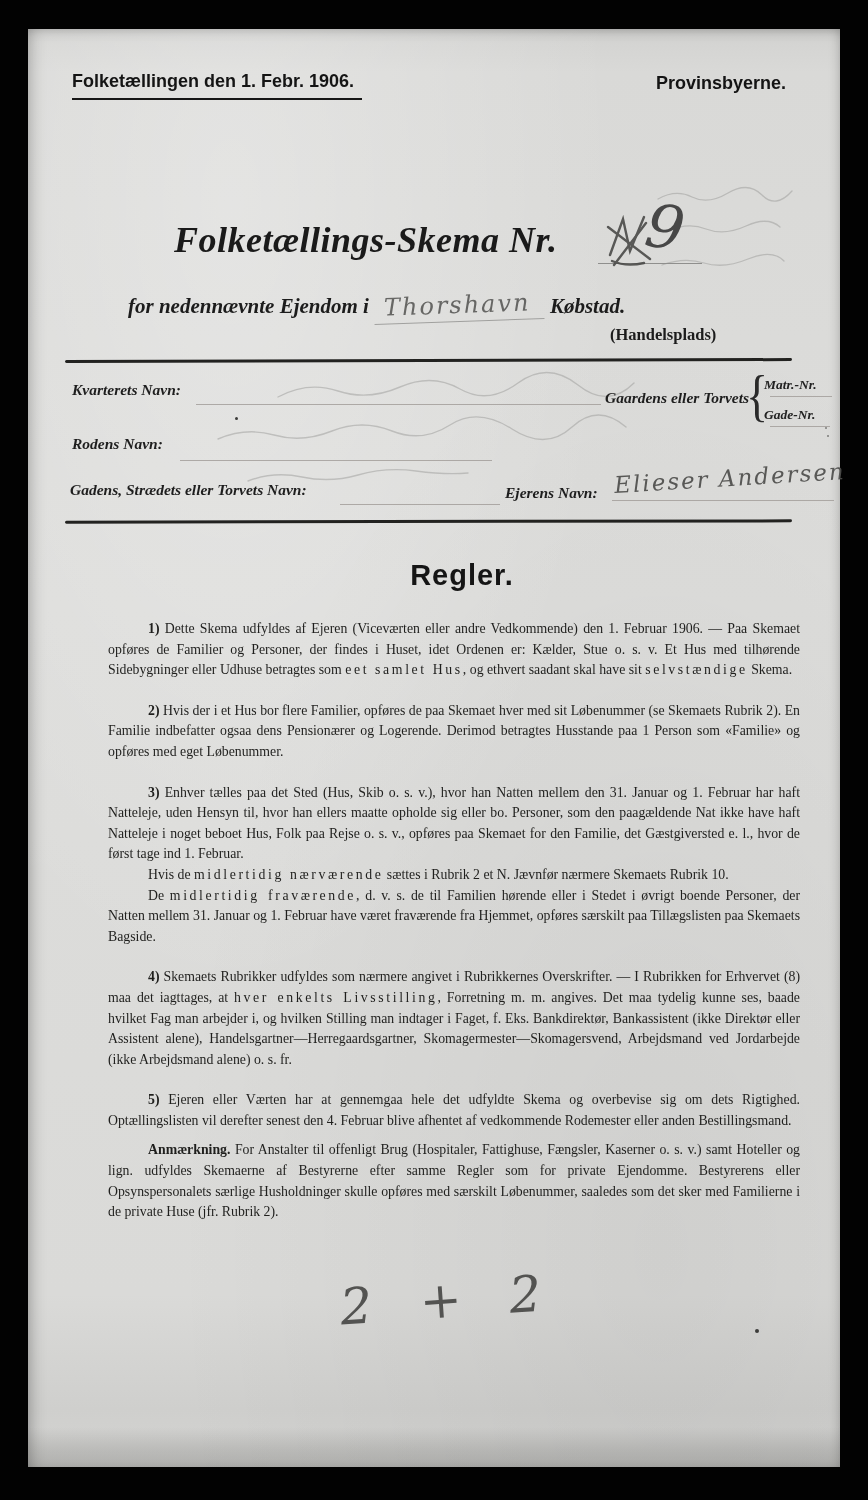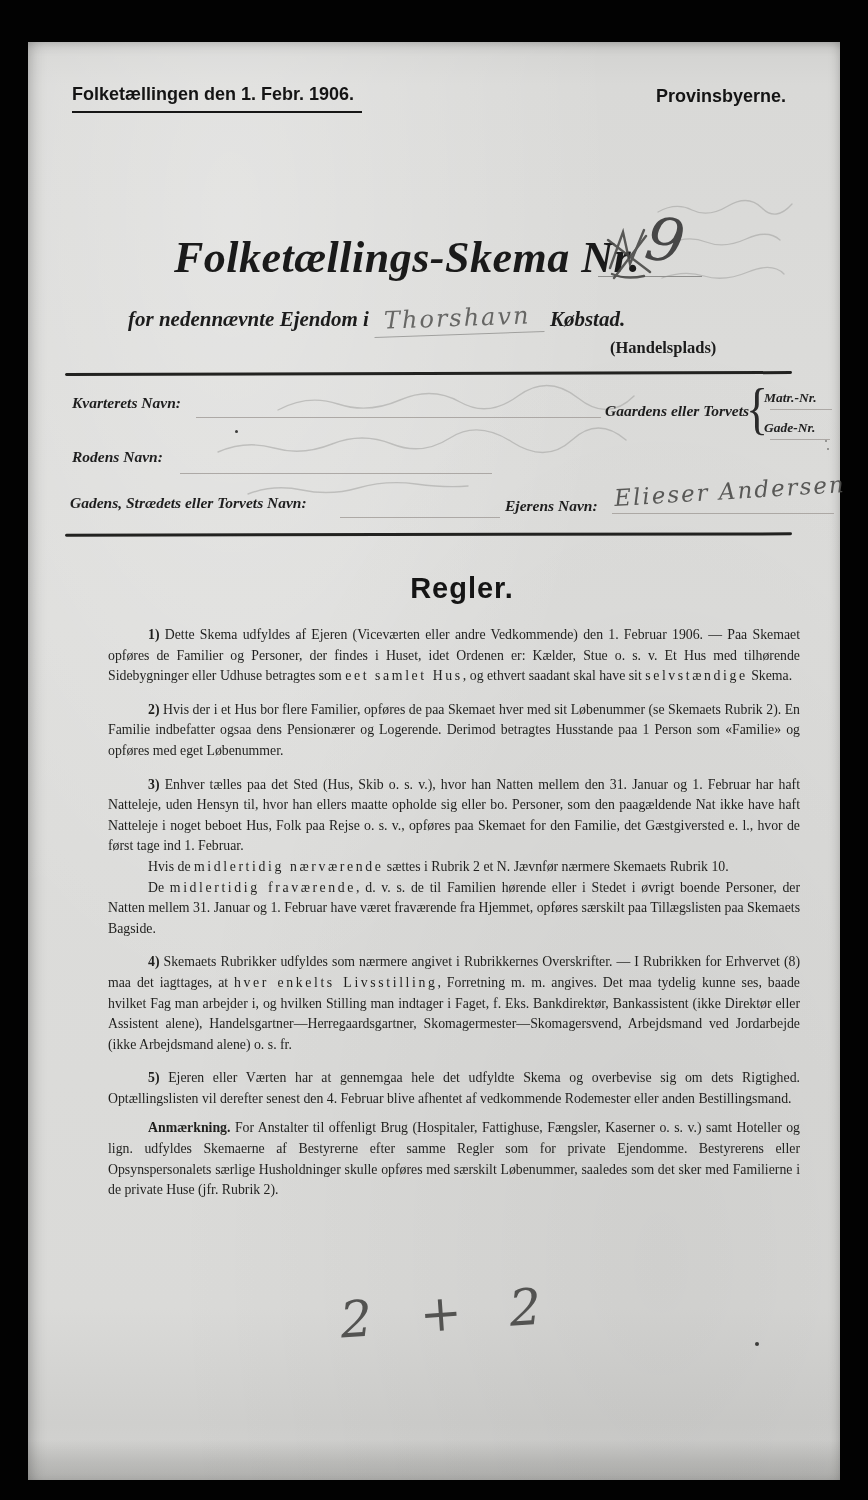--- a/index.html
+++ b/index.html
@@ -4,63 +4,63 @@
 <style>
   html,body{margin:0;padding:0;}
   body{
     width:868px;height:1500px;
     background:#020202;
     position:relative;
     overflow:hidden;
     font-family:"Liberation Serif", serif;
   }
   .paper{
-    position:absolute;left:28px;top:42px;width:812px;height:1438px;
+    position:absolute;left:28px;top:29px;width:812px;height:1438px;
     background:linear-gradient(180deg,#d2d2d0 0%,#d9d9d7 3%,#dddddb 40%,#dadad8 88%,#cfcfcd 96%,#d4d4d2 100%);
     box-shadow:inset 12px 0 16px -10px rgba(0,0,0,.30),
                inset -8px 0 12px -8px rgba(0,0,0,.22),
                inset 0 10px 14px -10px rgba(0,0,0,.28);
   }
   .paper::before{
     content:"";position:absolute;inset:0;pointer-events:none;
     background:radial-gradient(ellipse at 25% 12%, rgba(255,255,255,.28), transparent 45%),
                radial-gradient(ellipse at 78% 85%, rgba(0,0,0,.05), transparent 55%);
   }
   .paper::after{
     content:"";position:absolute;left:0;right:0;bottom:0;height:40px;pointer-events:none;
     background:linear-gradient(180deg, transparent, rgba(70,70,66,.16) 55%, rgba(45,45,42,.22));
   }
   .abs{position:absolute;}
   
   .hdr{font-family:"Liberation Sans", sans-serif;font-weight:bold;font-size:18px;color:#141414;white-space:nowrap;}
   .hdr-left{left:44px;top:42px;border-bottom:2.5px solid #161616;padding-bottom:6px;padding-right:8px;}
   .hdr-right{right:54px;top:44px;}
   
-  .form-title{left:146px;top:190px;font-size:44px;font-weight:bold;font-style:italic;color:#1a1a1a;white-space:nowrap;letter-spacing:.5px;}
+  .form-title{left:146px;top:190px;font-size:36px;font-weight:bold;font-style:italic;color:#1a1a1a;white-space:nowrap;letter-spacing:.5px;}
   .nr-underline{left:570px;top:234px;width:104px;border-bottom:1.6px solid #8f8f8d;}
   .hand{font-family:"DejaVu Serif", serif;font-style:italic;color:#474747;}
   .nr-hand{left:618px;top:168px;font-size:60px;transform:rotate(9deg);line-height:1;}
   .subtitle{left:100px;top:262px;font-size:21px;font-weight:bold;font-style:italic;color:#1c1c1c;white-space:nowrap;}
   .place-hand{display:inline-block;font-size:24px;font-weight:normal;transform:rotate(-2deg);color:#5a5a58;border-bottom:1.4px solid #9a9a98;padding:0 14px 2px 10px;letter-spacing:2px;opacity:.9;}
   .subnote{left:582px;top:296px;font-size:16.5px;font-weight:bold;color:#1c1c1c;}
   
   .hline{height:2.6px;background:#222220;border-radius:2px;}
   .hline1{left:37px;top:330px;width:727px;transform:rotate(-.15deg);}
   .hline2{left:37px;top:491px;width:727px;transform:rotate(-.1deg);}
   
   .flabel{font-size:15.5px;font-weight:bold;font-style:italic;color:#1e1e1e;white-space:nowrap;}
   .fill-line{border-bottom:1.4px solid #a39f9b;height:1px;opacity:.85;}
   .brace{font-size:46px;font-weight:normal;color:#2a2a2a;transform:scaleY(1.25);line-height:1;font-style:normal;}
   .small-label{font-size:13.5px;font-weight:bold;font-style:italic;color:#222;white-space:nowrap;font-family:Liberation Serif, serif;}
   .sig-hand{font-size:23px;transform:rotate(-3.5deg);letter-spacing:2px;color:#4e4e4c;white-space:nowrap;opacity:.92;}
   
   .rules-heading{left:0;top:530px;width:868px;text-align:center;font-family:"Liberation Sans", sans-serif;font-weight:bold;font-size:29px;color:#151515;letter-spacing:1px;}
   .rules-list{left:80px;top:570px;width:692px;font-size:13.8px;line-height:20.6px;color:#1f1f1d;text-align:justify;}
   .rules-list p{margin:0;text-indent:40px;}
-  .rules-list p.numbered{margin-top:13px;}
+  .rules-list p.numbered{margin-top:20px;}
   .rules-list p.note{margin-top:9px;}
   .rules-list b{font-weight:bold;}
   .sp{letter-spacing:2.6px;}
   
   .sum-hand{left:312px;top:1242px;font-size:50px;letter-spacing:16px;transform:rotate(-4deg);color:#424240;opacity:.88;}
   .speck{position:absolute;background:#3c3c3a;border-radius:50%;}
   .bleed{position:absolute;pointer-events:none;}
 </style>
 </head>
 <body>

